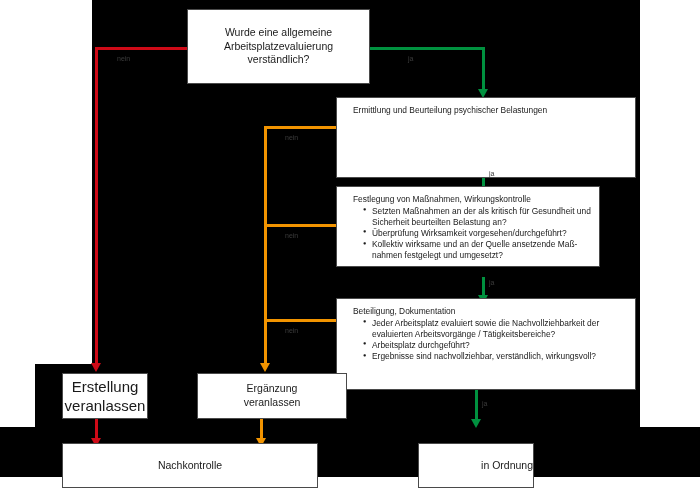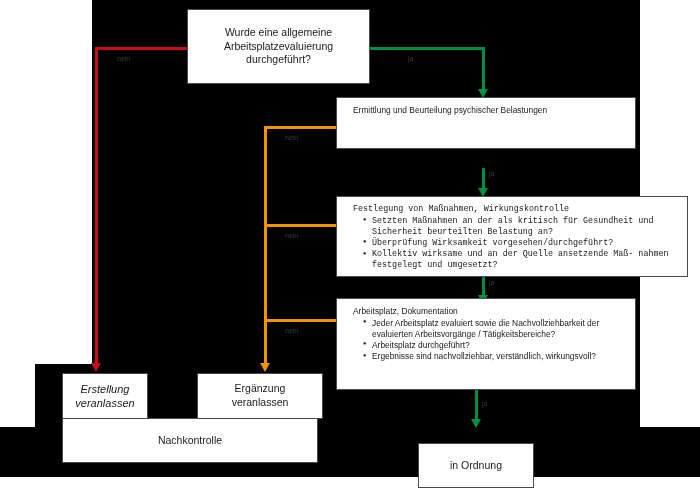--- a/index.html
+++ b/index.html
@@ -140,56 +140,56 @@
 
   <div class="line" style="left:95px; top:419px; width:3px; height:24px; background:#cf0a17;"></div>
   <div class="arrowhead arrow-down" style="left:91px; top:438px; border-top:9px solid #cf0a17;"></div>
 
   <div class="line" style="left:260px; top:419px; width:3px; height:24px; background:#f29400;"></div>
   <div class="arrowhead arrow-down" style="left:256px; top:438px; border-top:9px solid #f29400;"></div>
 
   <div class="box box-center" style="left:187px; top:9px; width:183px; height:75px; font-size:10.5px; flex-direction:column;">
     <div>Wurde eine allgemeine</div>
     <div>Arbeitsplatzevaluierung</div>
-    <div>durchgeführt?</div>
+    <div>verständlich?</div>
   </div>
 
-  <div class="box box-list" style="left:336px; top:97px; width:300px; height:52px;">
+  <div class="box box-list" style="left:336px; top:97px; width:300px; height:81px;">
     <div class="box-title">Ermittlung und Beurteilung psychischer Belastungen</div>
   </div>
 
-  <div class="box box-list" style="left:336px; top:196px; width:352px; height:81px;font-family:Liberation Mono, monospace;">
+  <div class="box box-list" style="left:336px; top:186px; width:264px; height:81px;">
     <div class="box-title">Festlegung von Maßnahmen, Wirkungskontrolle</div>
     <ul class="blist">
       <li>Setzten Maßnahmen an der als kritisch für Gesundheit und Sicherheit beurteilten Belastung an?</li>
       <li>Überprüfung Wirksamkeit vorgesehen/durchgeführt?</li>
       <li>Kollektiv wirksame und an der Quelle ansetzende Maß- nahmen festgelegt und umgesetzt?</li>
     </ul>
   </div>
 
   <div class="box box-list" style="left:336px; top:298px; width:300px; height:92px;">
-    <div class="box-title">Arbeitsplatz, Dokumentation</div>
+    <div class="box-title">Beteiligung, Dokumentation</div>
     <ul class="blist">
       <li>Jeder Arbeitsplatz evaluiert sowie die Nachvollziehbarkeit der evaluierten Arbeitsvorgänge / Tätigkeitsbereiche?</li>
       <li>Arbeitsplatz durchgeführt?</li>
       <li>Ergebnisse sind nachvollziehbar, verständlich, wirkungsvoll?</li>
     </ul>
   </div>
 
-  <div class="box box-center" style="left:62px; top:373px; width:86px; height:46px; font-size:11px; flex-direction:column;font-style:italic;">
+  <div class="box box-center" style="left:62px; top:373px; width:86px; height:46px; font-size:15px; flex-direction:column;">
     <div>Erstellung</div>
     <div>veranlassen</div>
   </div>
 
-  <div class="box box-center" style="left:197px; top:373px; width:126px; height:46px; font-size:10.5px; flex-direction:column;">
+  <div class="box box-center" style="left:197px; top:373px; width:150px; height:46px; font-size:10.5px; flex-direction:column;">
     <div>Ergänzung</div>
     <div>veranlassen</div>
   </div>
 
-  <div class="box box-center" style="left:62px; top:418px; width:256px; height:45px; font-size:10.5px;">
+  <div class="box box-center" style="left:62px; top:443px; width:256px; height:45px; font-size:10.5px;">
     <div>Nachkontrolle</div>
   </div>
 
-  <div class="box box-center" style="left:418px; top:443px; width:116px; height:45px; font-size:10.5px;">
+  <div class="box box-center" style="left:418px; top:443px; width:116px; height:45px; font-size:10.5px;justify-content:flex-end;">
     <div>in Ordnung</div>
   </div>
 
 </div>
 
 </body></html>

